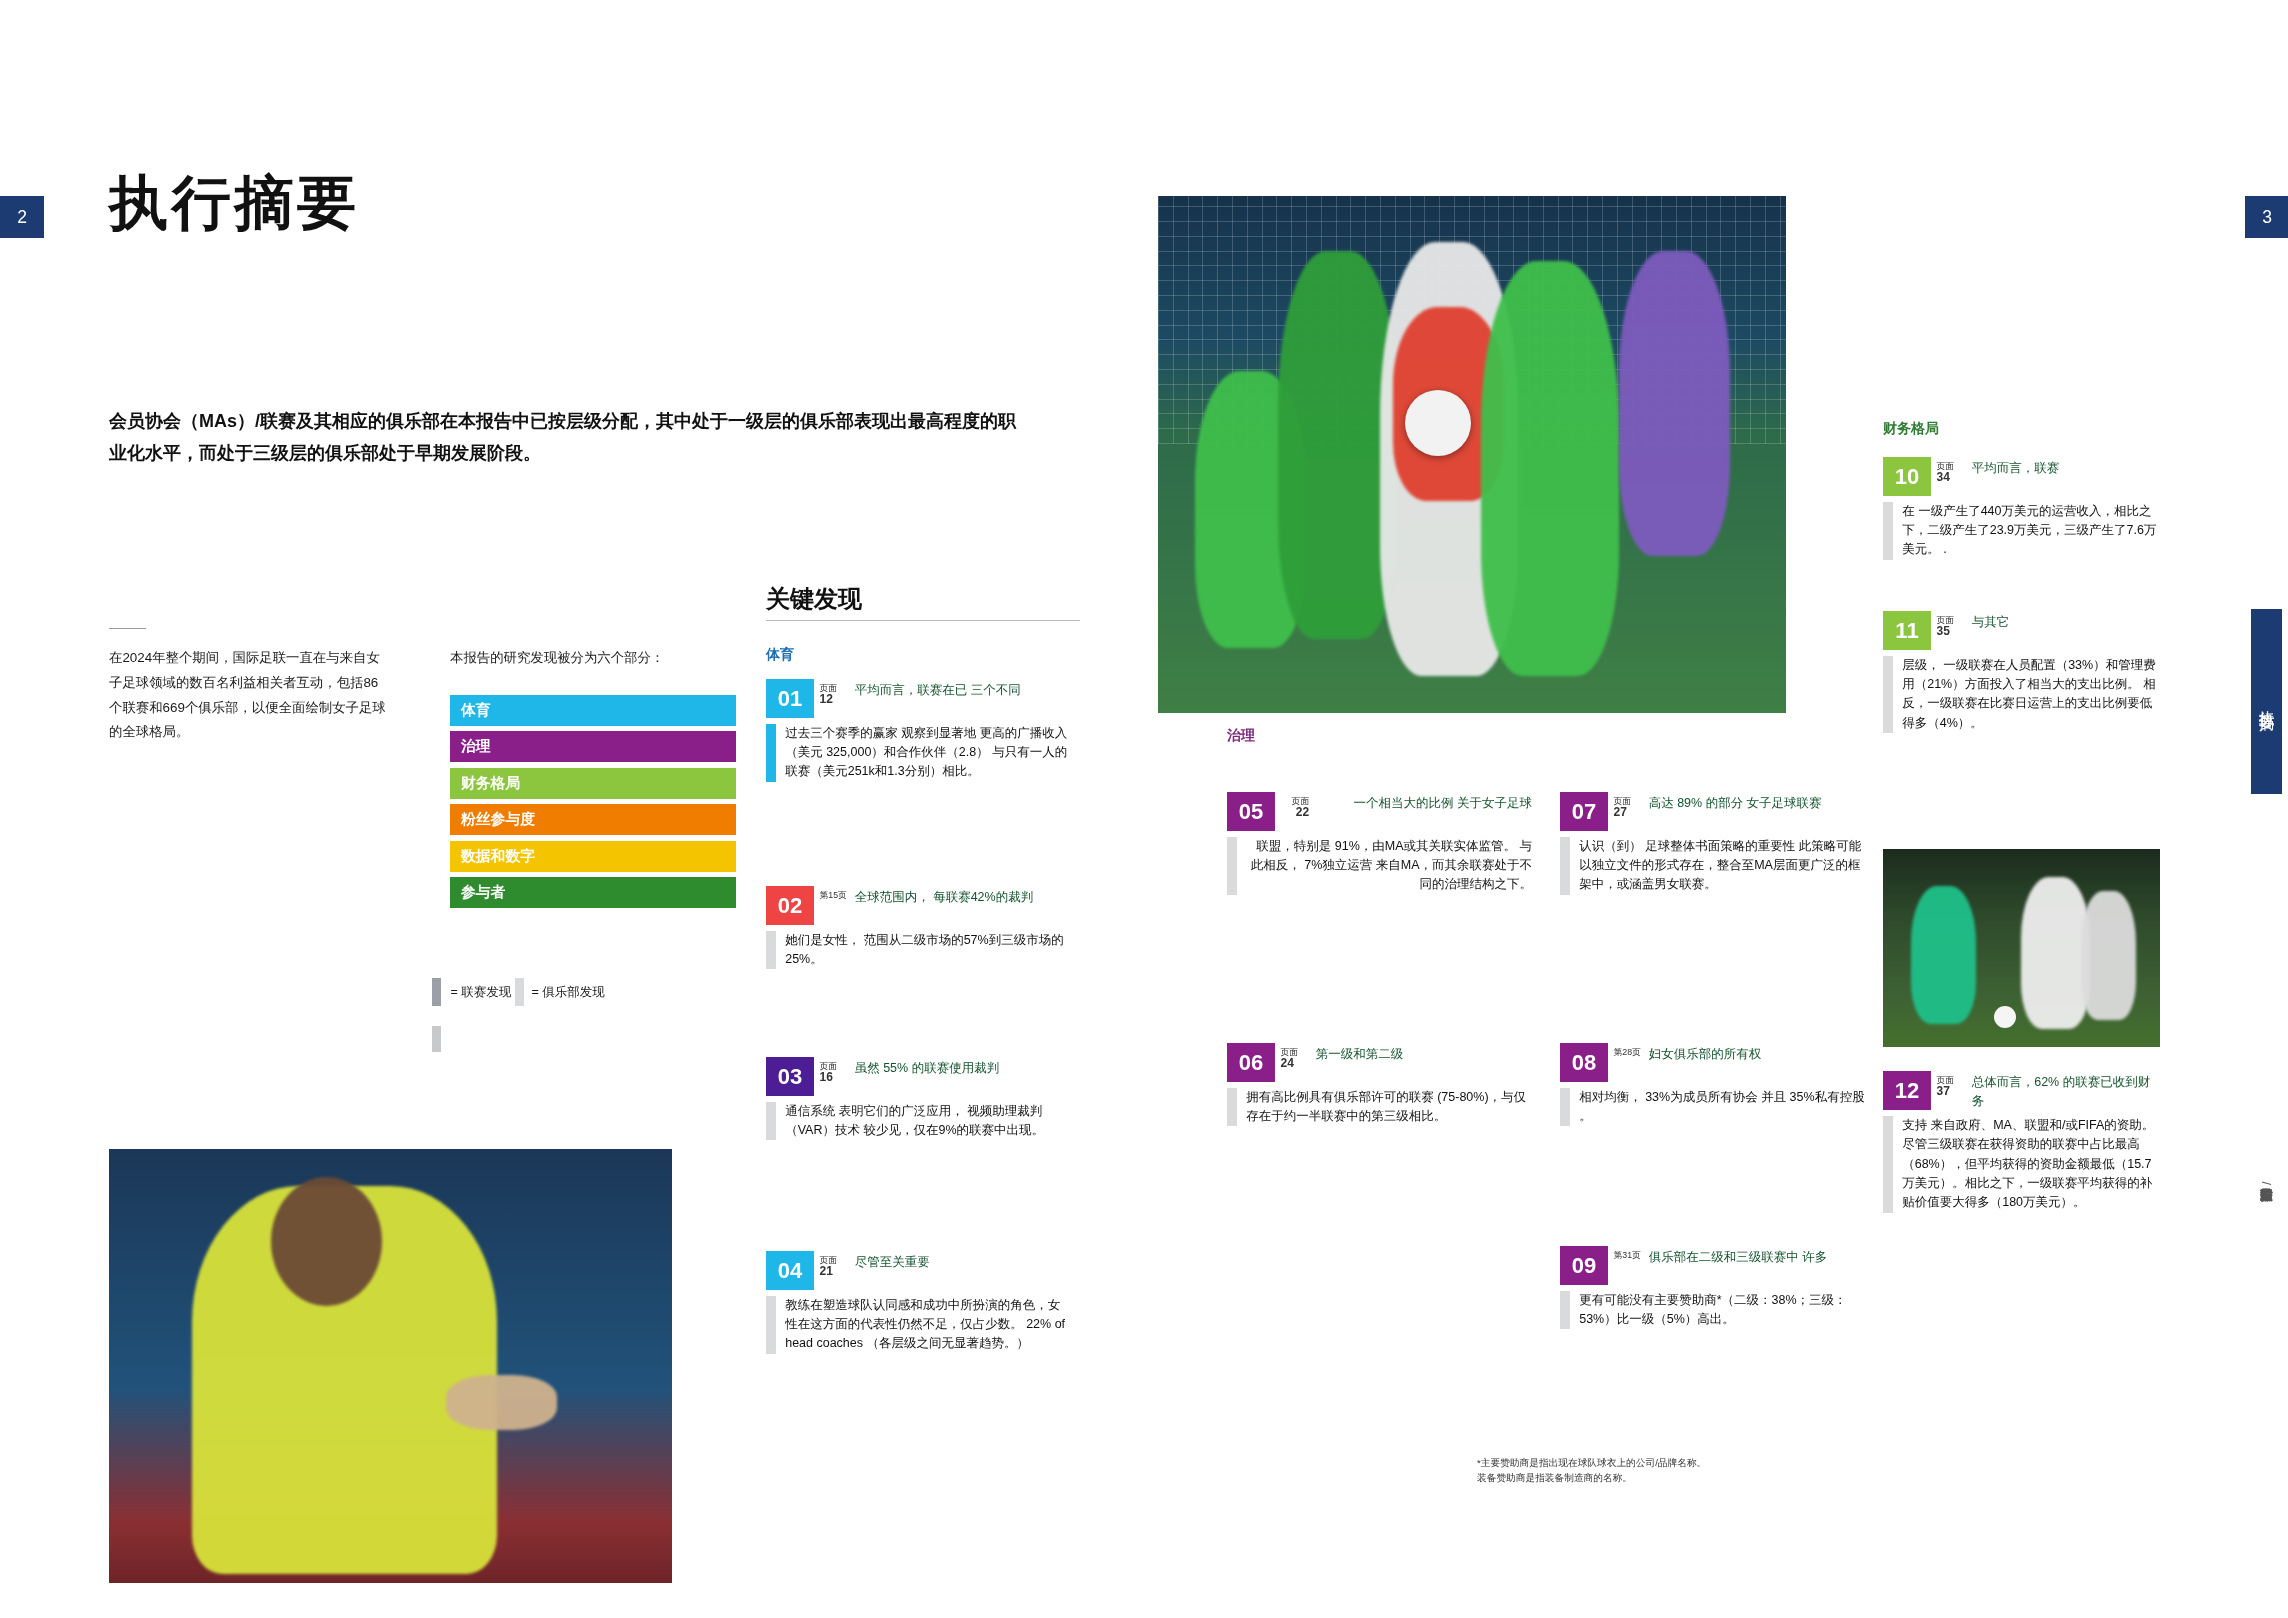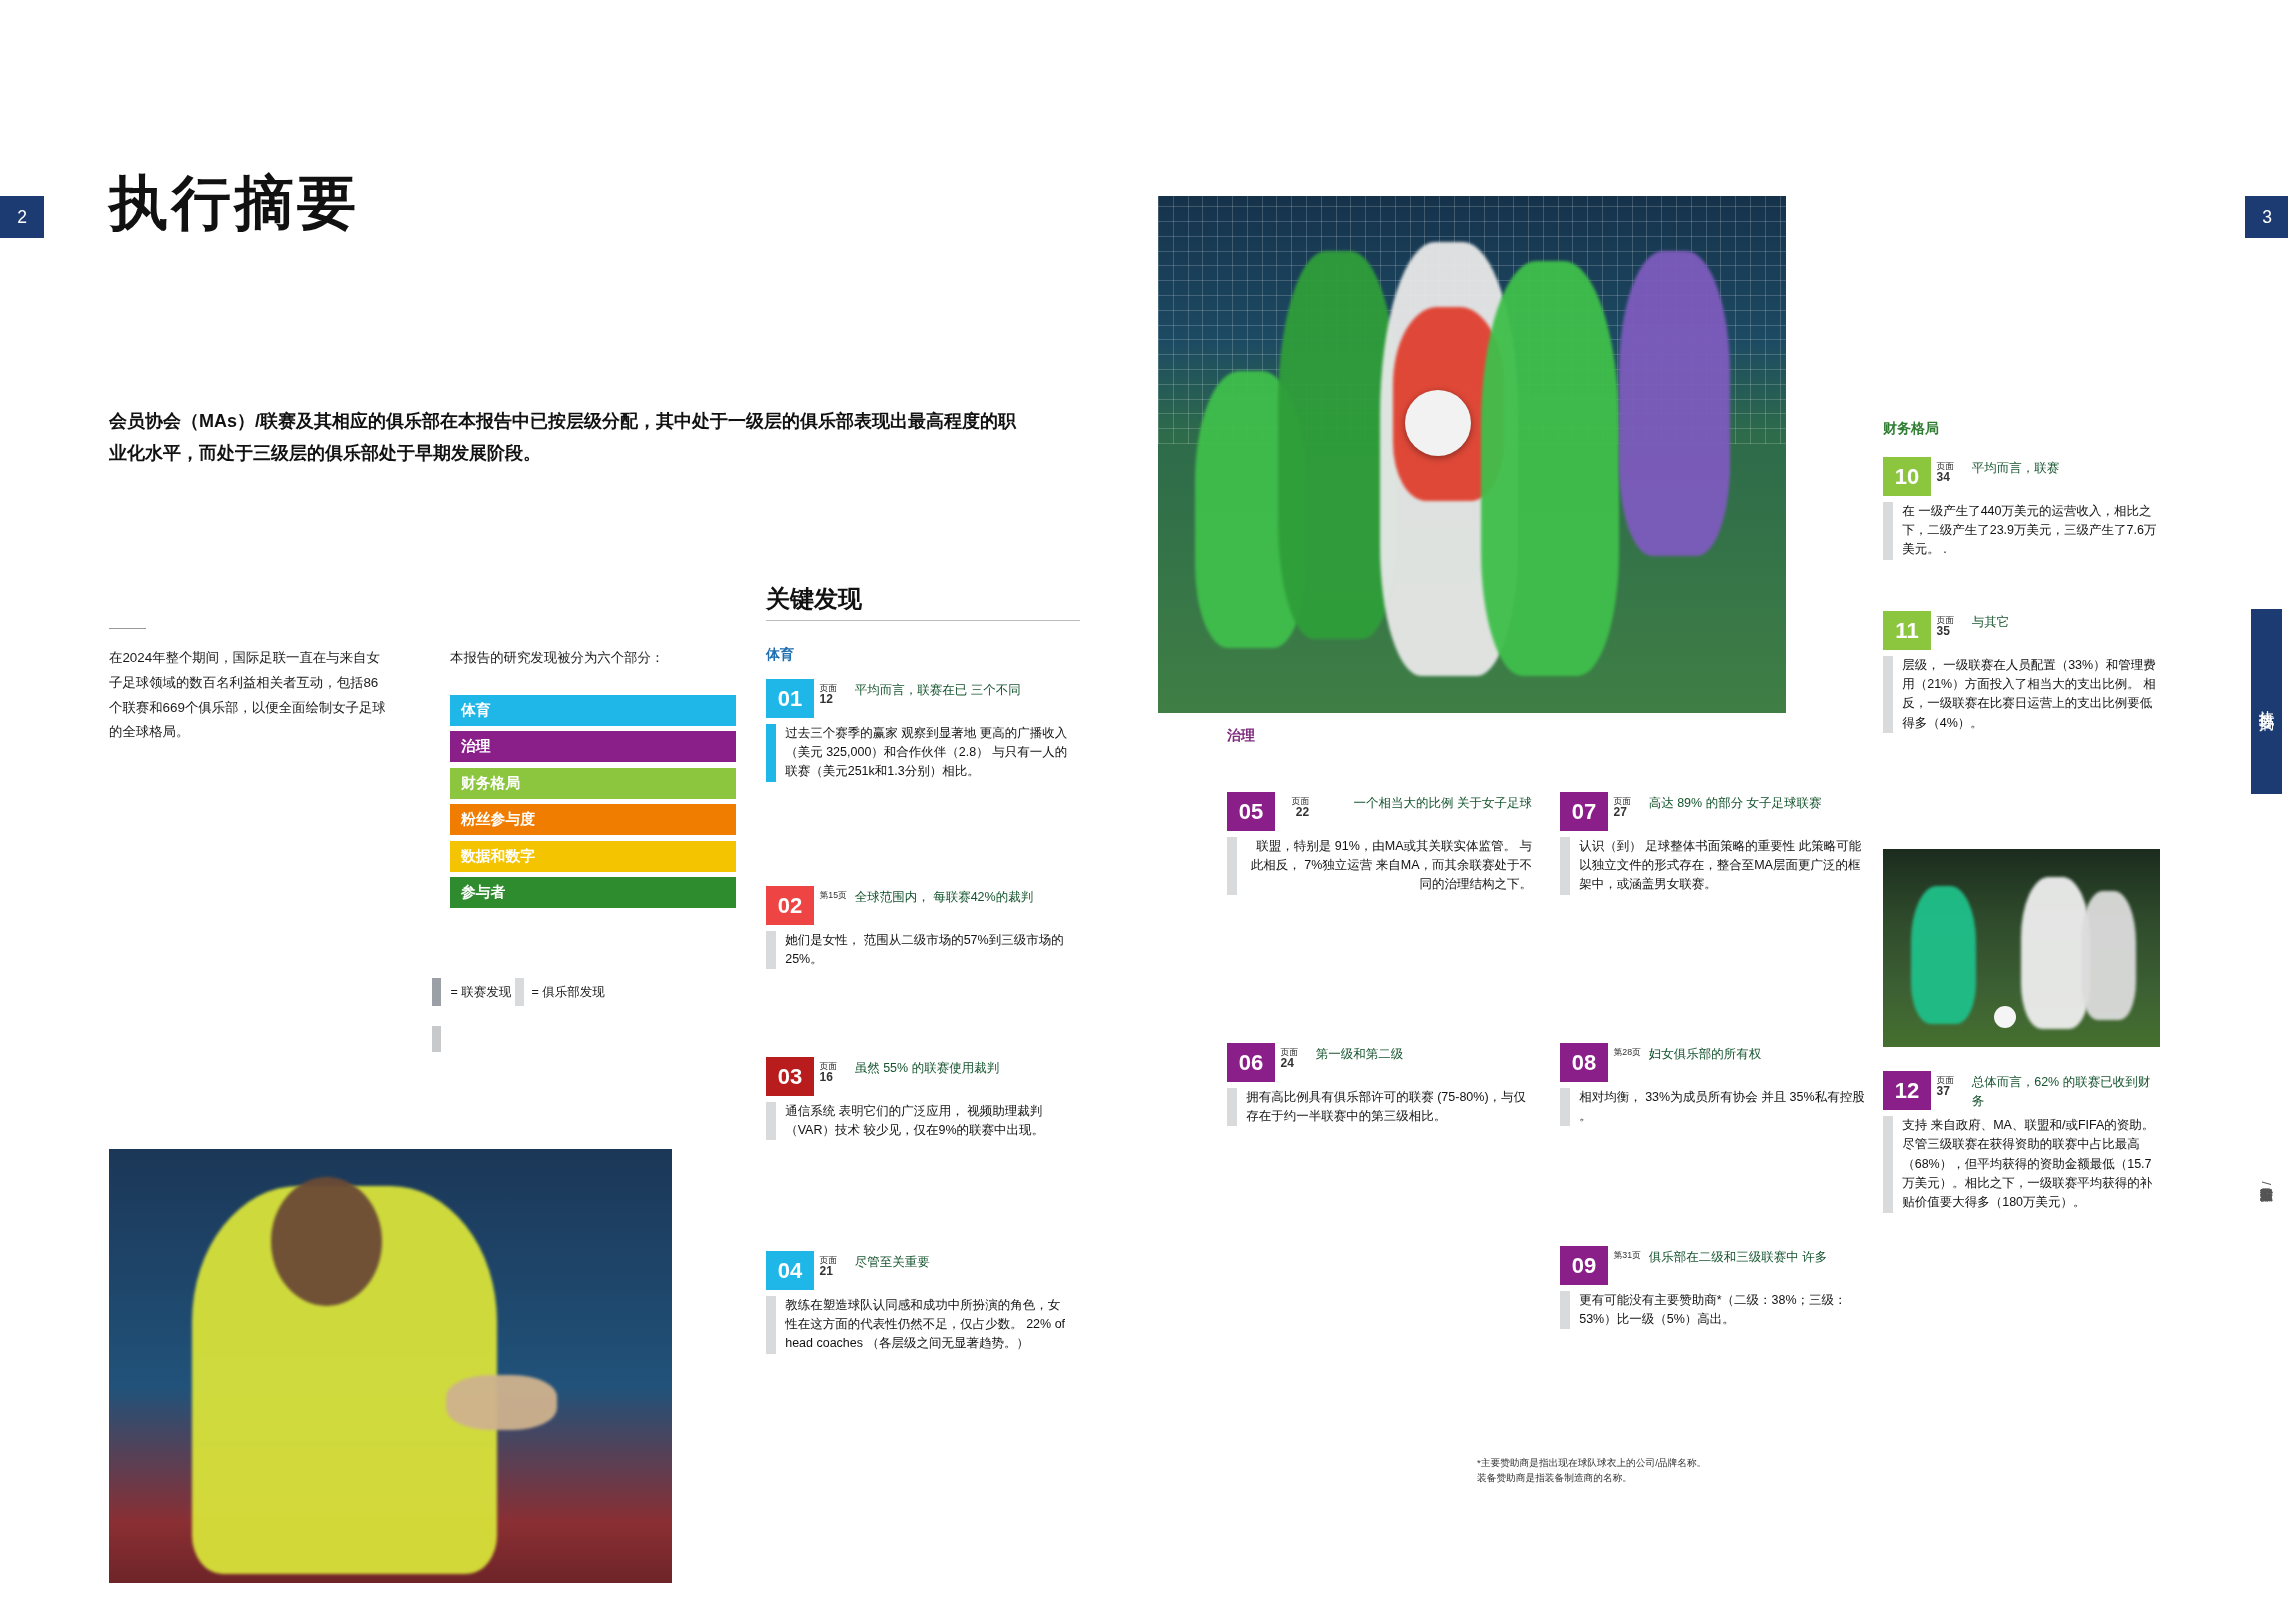--- a/index.html
+++ b/index.html
@@ -340,21 +340,21 @@
         <span>第15页</span>
         <b></b>
       </div>
       <div class="headline">全球范围内， 每联赛42%的裁判</div>
     </div>
     <div class="body">她们是女性， 范围从二级市场的57%到三级市场的25%。</div>
   </div>
 
   <div class="card" style="left:766px; top:1057px;">
     <div class="numrow">
-      <div class="num" style="background:#b91c1c">03</div>
+      <div class="num" style="background:#4c1d95">03</div>
       <div class="pg">
         <span>页面</span>
         <b>16</b>
       </div>
       <div class="headline">虽然 55% 的联赛使用裁判</div>
     </div>
     <div class="body">通信系统 表明它们的广泛应用， 视频助理裁判（VAR）技术 较少见，仅在9%的联赛中出现。</div>
   </div>
 
   <div class="card" style="left:766px; top:1251px;">

